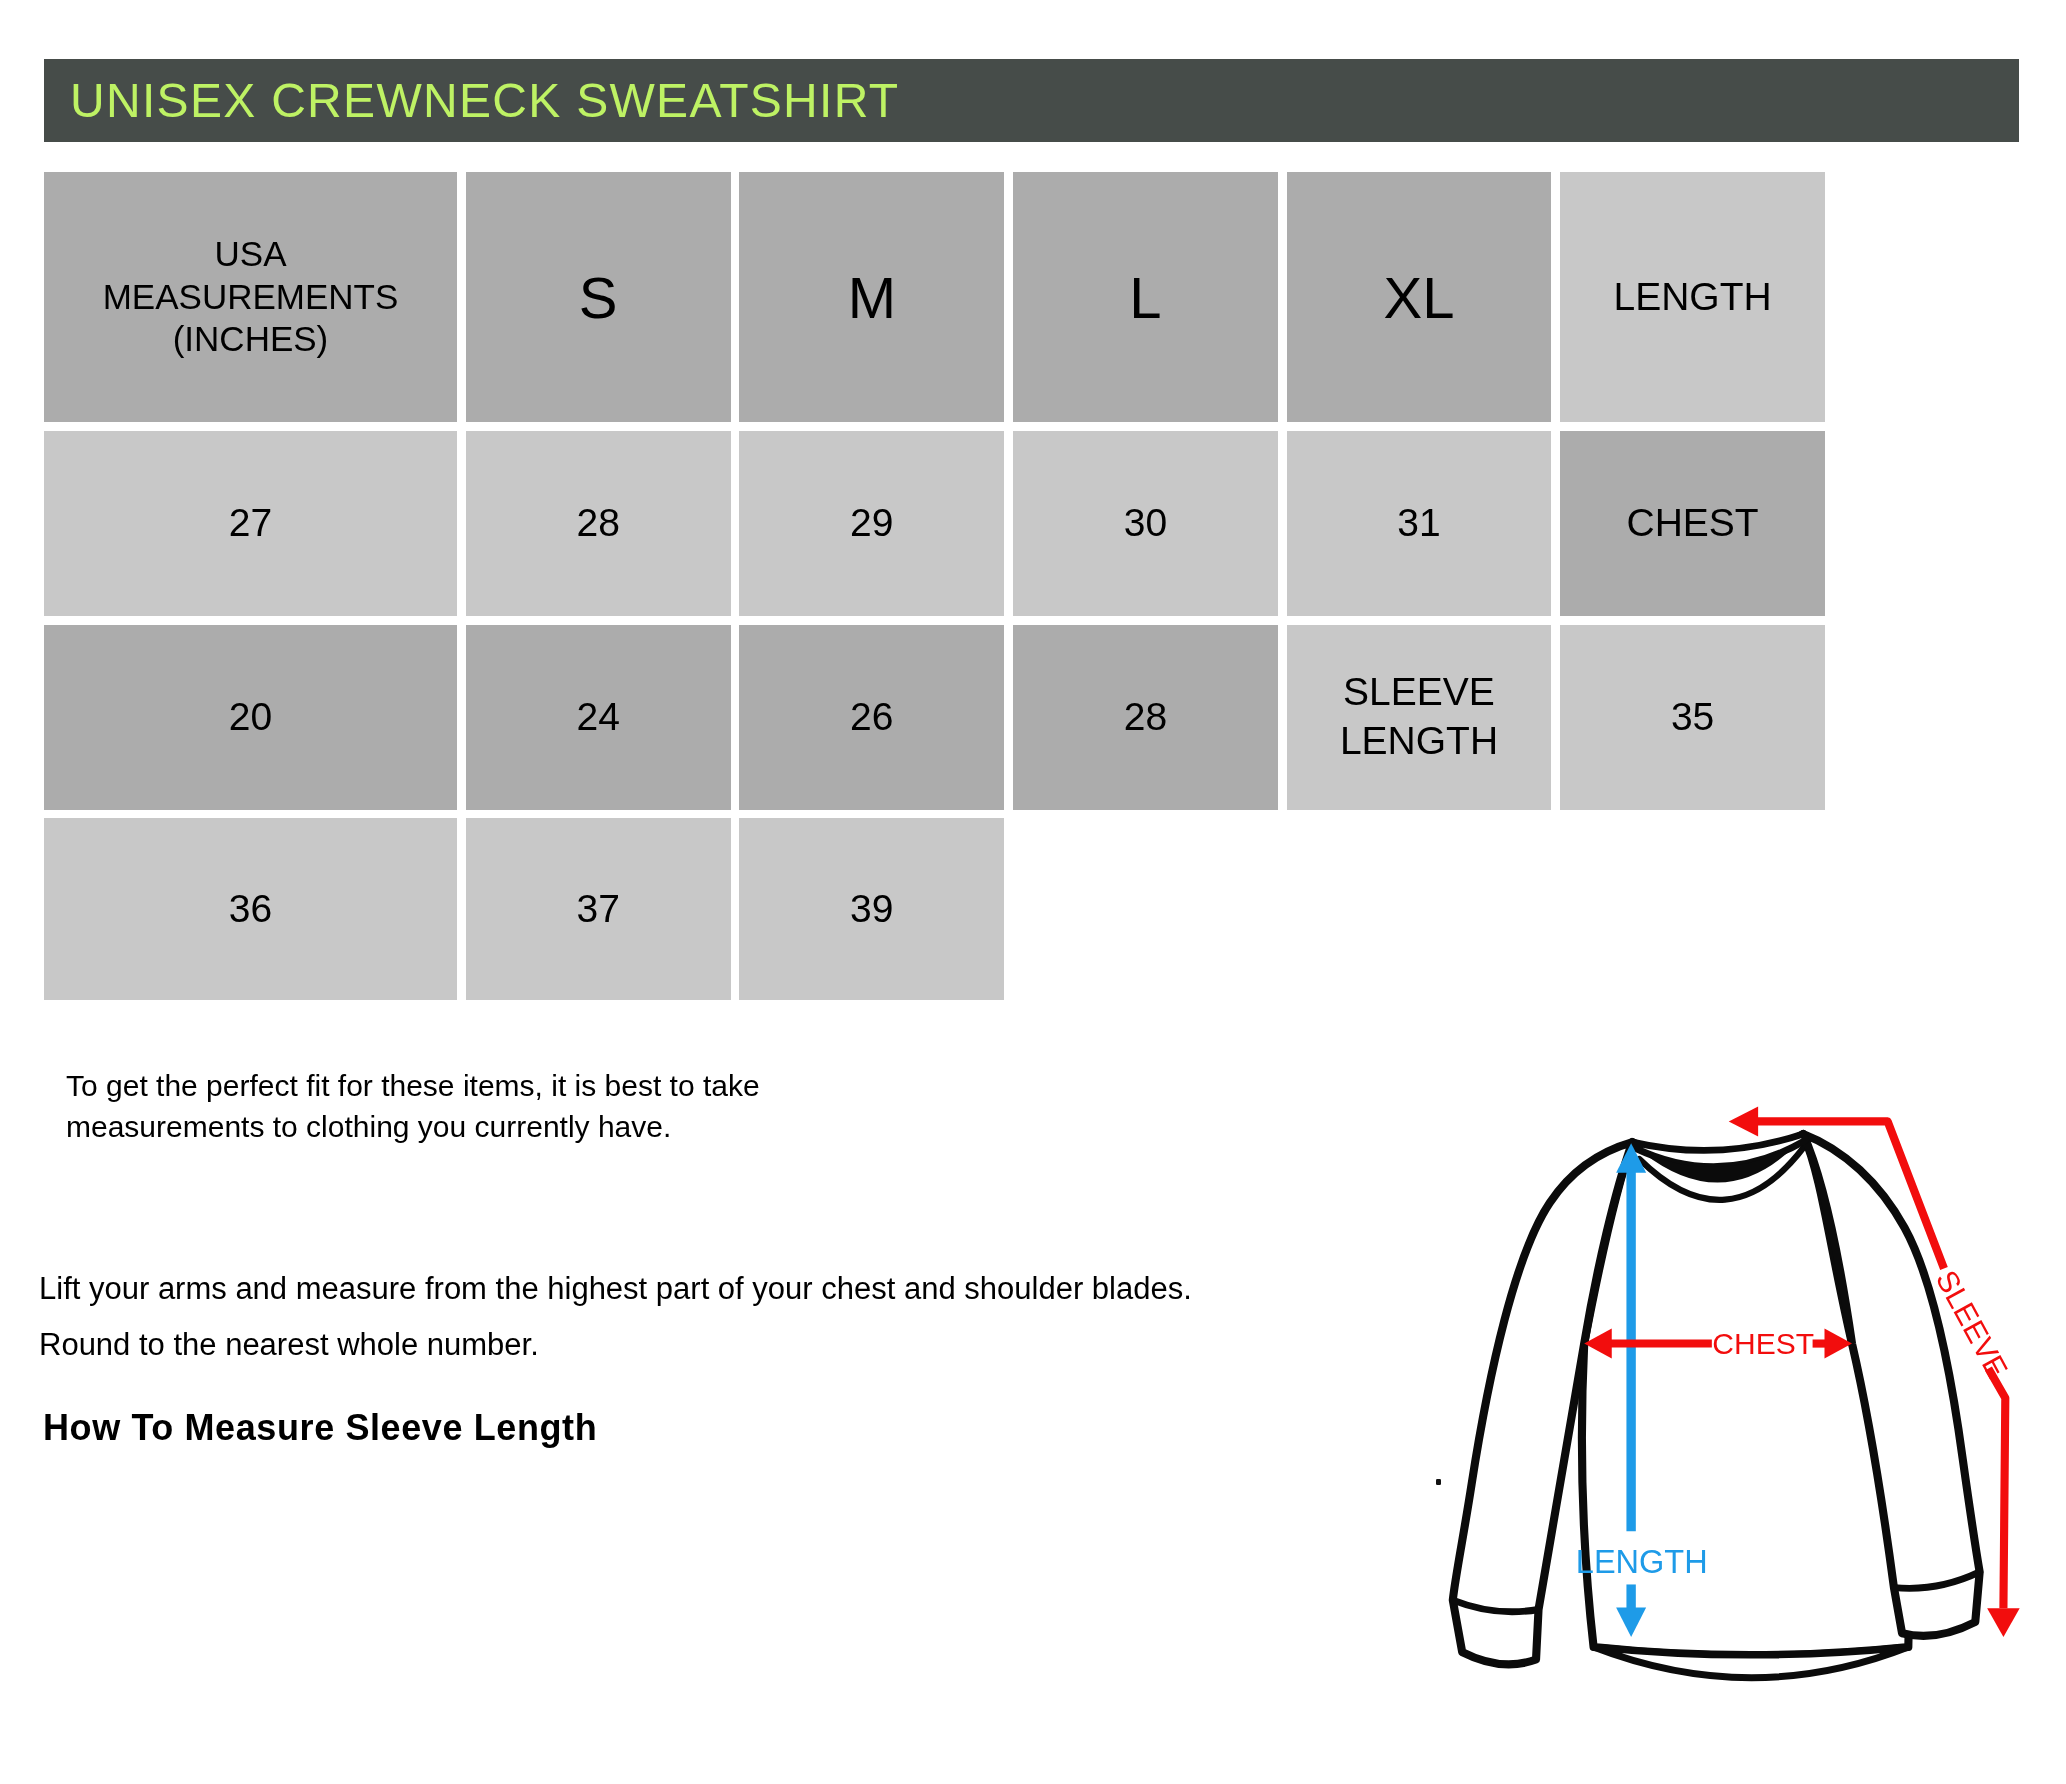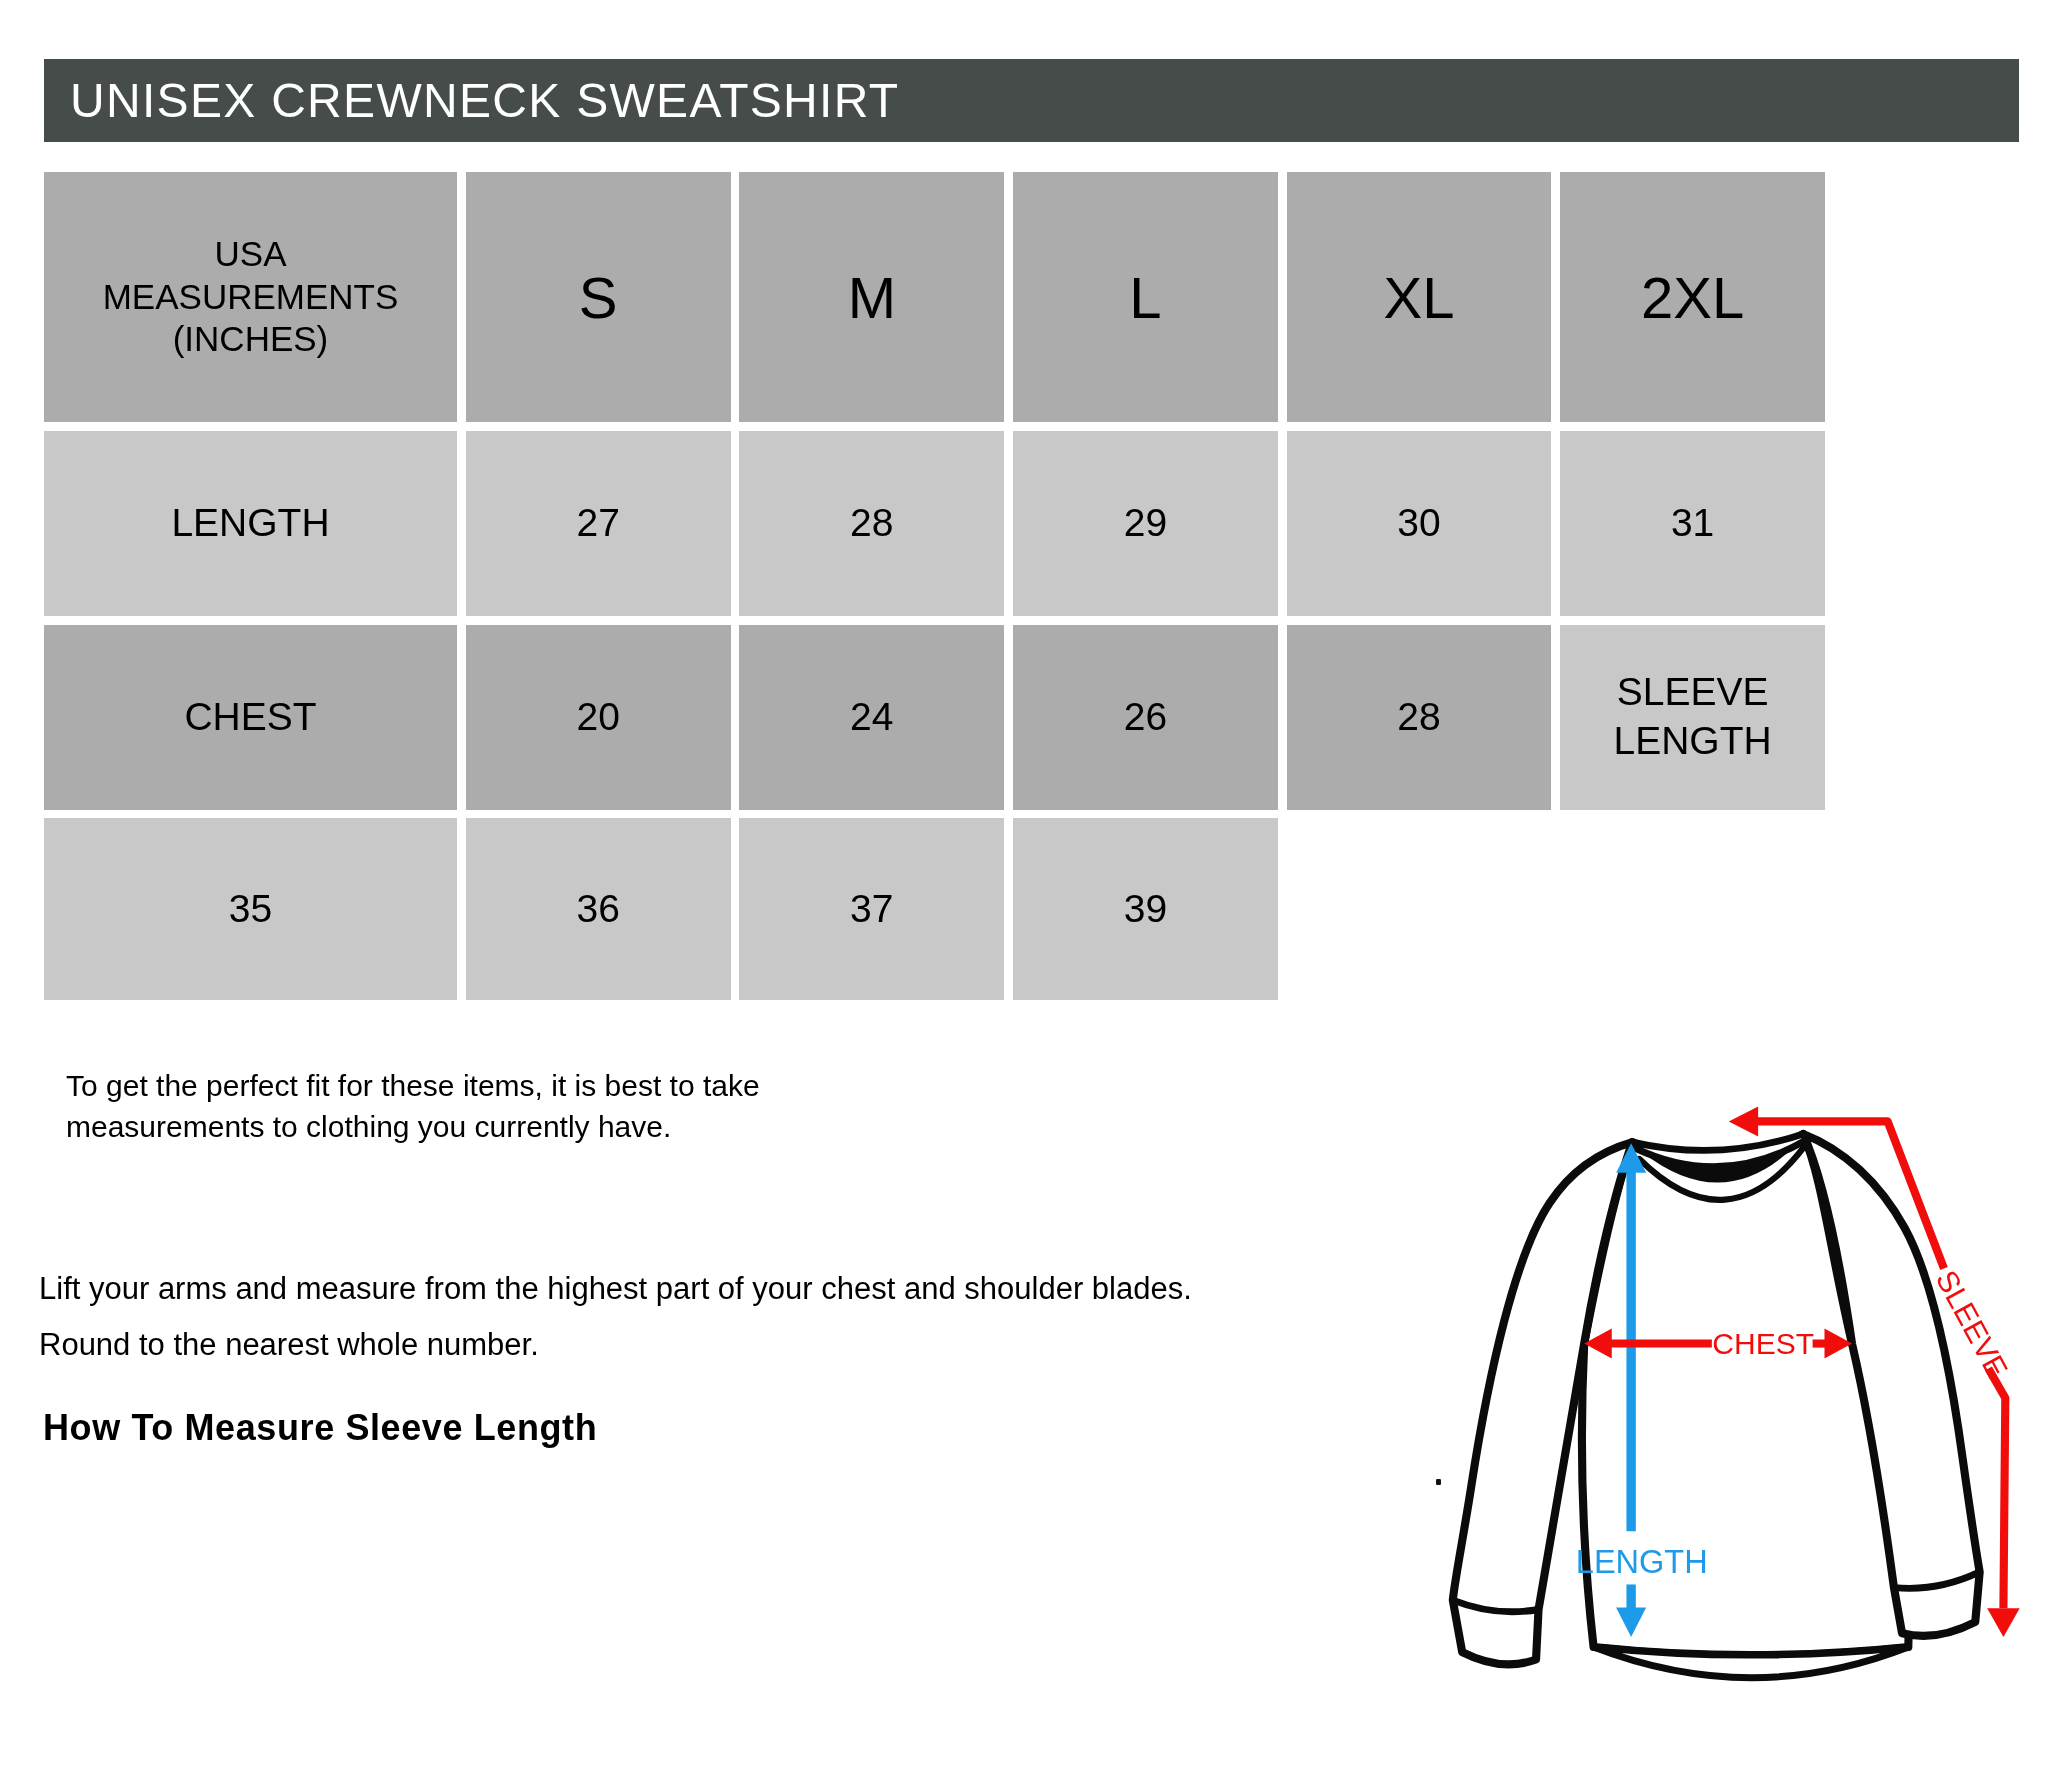--- a/index.html
+++ b/index.html
@@ -6,21 +6,21 @@
   .page {
     position:relative; width:2066px; height:1784px; background:#ffffff;
     font-family:"Liberation Sans", sans-serif; color:#000;
     overflow:hidden;
   }
   .title-bar {
     position:absolute; left:44px; top:59px; width:1975px; height:83px;
     background:#464c49; display:flex; align-items:center;
   }
   .title-bar span {
-    color:#ffffff; font-size:48px; letter-spacing:1.3px; padding-left:26px;
+    color:#bef264; font-size:48px; letter-spacing:1.3px; padding-left:26px;
     white-space:nowrap;
   }
   .size-table {
     position:absolute; left:44px; top:172px; width:1781px;
     display:grid;
     grid-template-columns:413px repeat(5, 1fr);
     grid-template-rows:250px 185px 185px 182px;
     gap:8.8px;
   }
   .cell {
@@ -69,21 +69,20 @@
 
   <div class="size-table">
 
     <div class="cell dark corner-label">USA
 MEASUREMENTS
 (INCHES)</div>
     <div class="cell dark size-label">S</div>
     <div class="cell dark size-label">M</div>
     <div class="cell dark size-label">L</div>
     <div class="cell dark size-label">XL</div>
-    <div class="cell dark size-label">2XL</div>
 
     <div class="cell light row-label">LENGTH</div>
     <div class="cell light value">27</div>
     <div class="cell light value">28</div>
     <div class="cell light value">29</div>
     <div class="cell light value">30</div>
     <div class="cell light value">31</div>
 
     <div class="cell dark row-label">CHEST</div>
     <div class="cell dark value">20</div>

